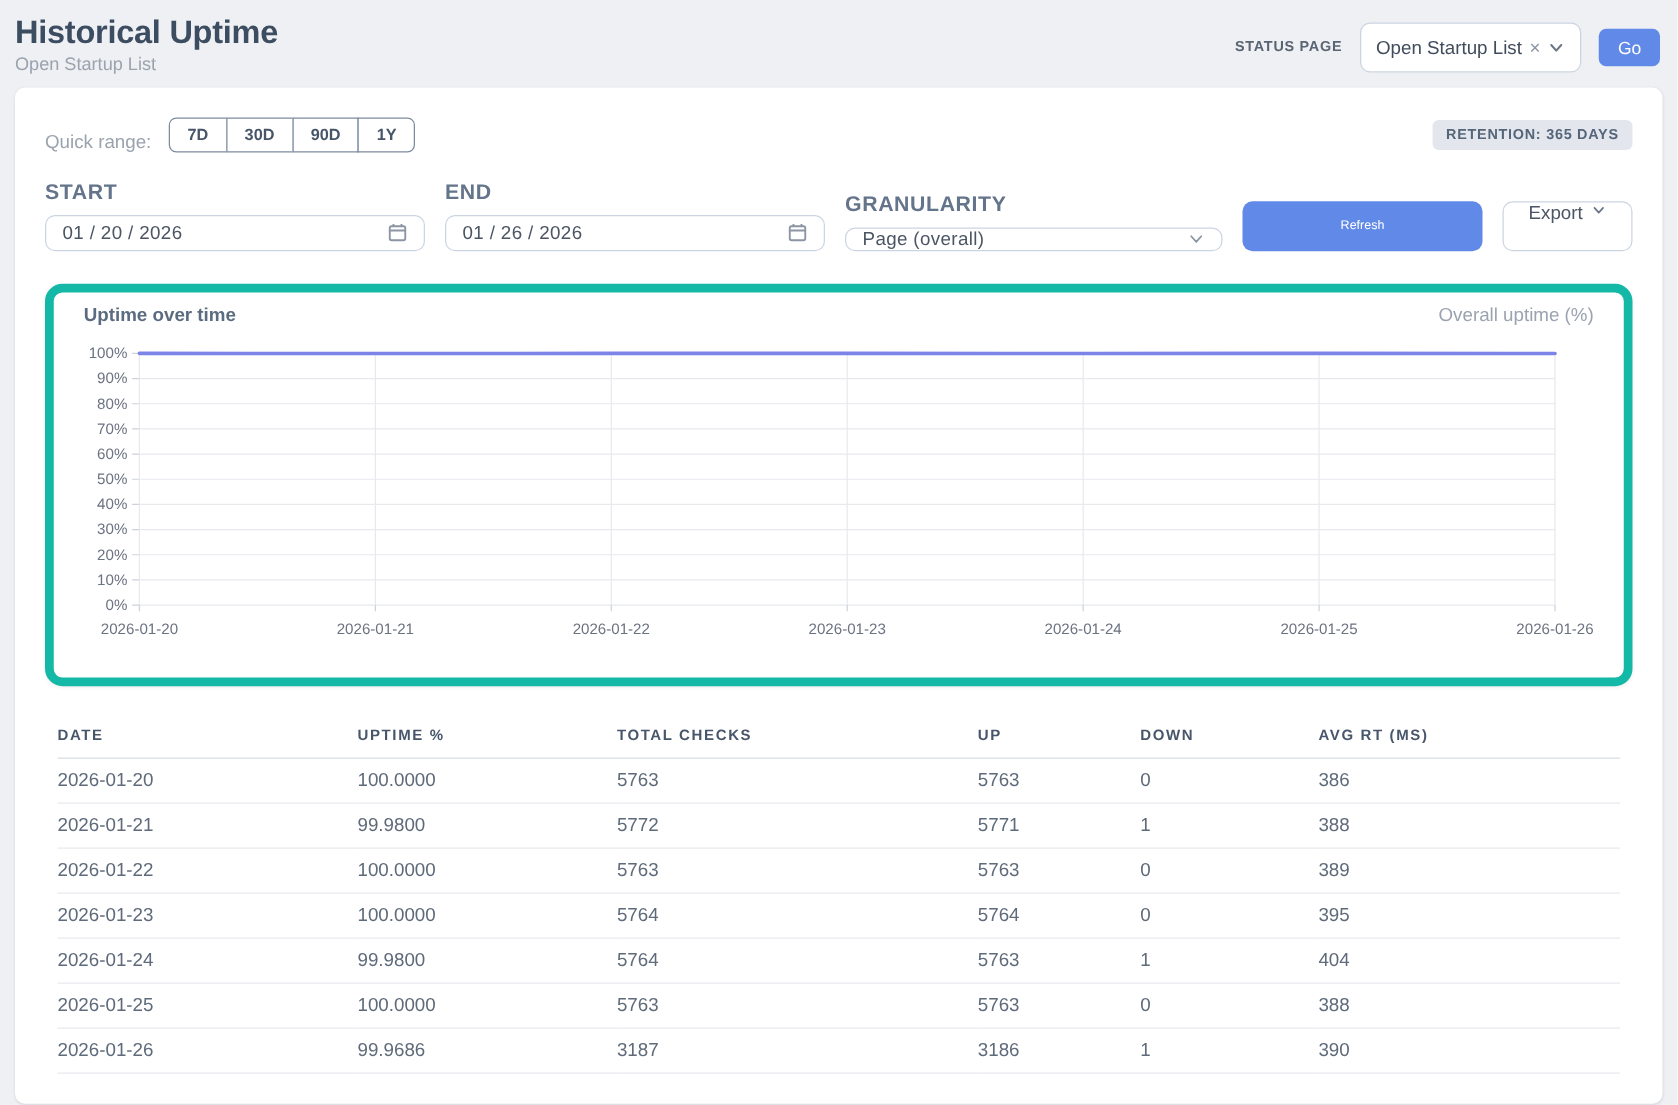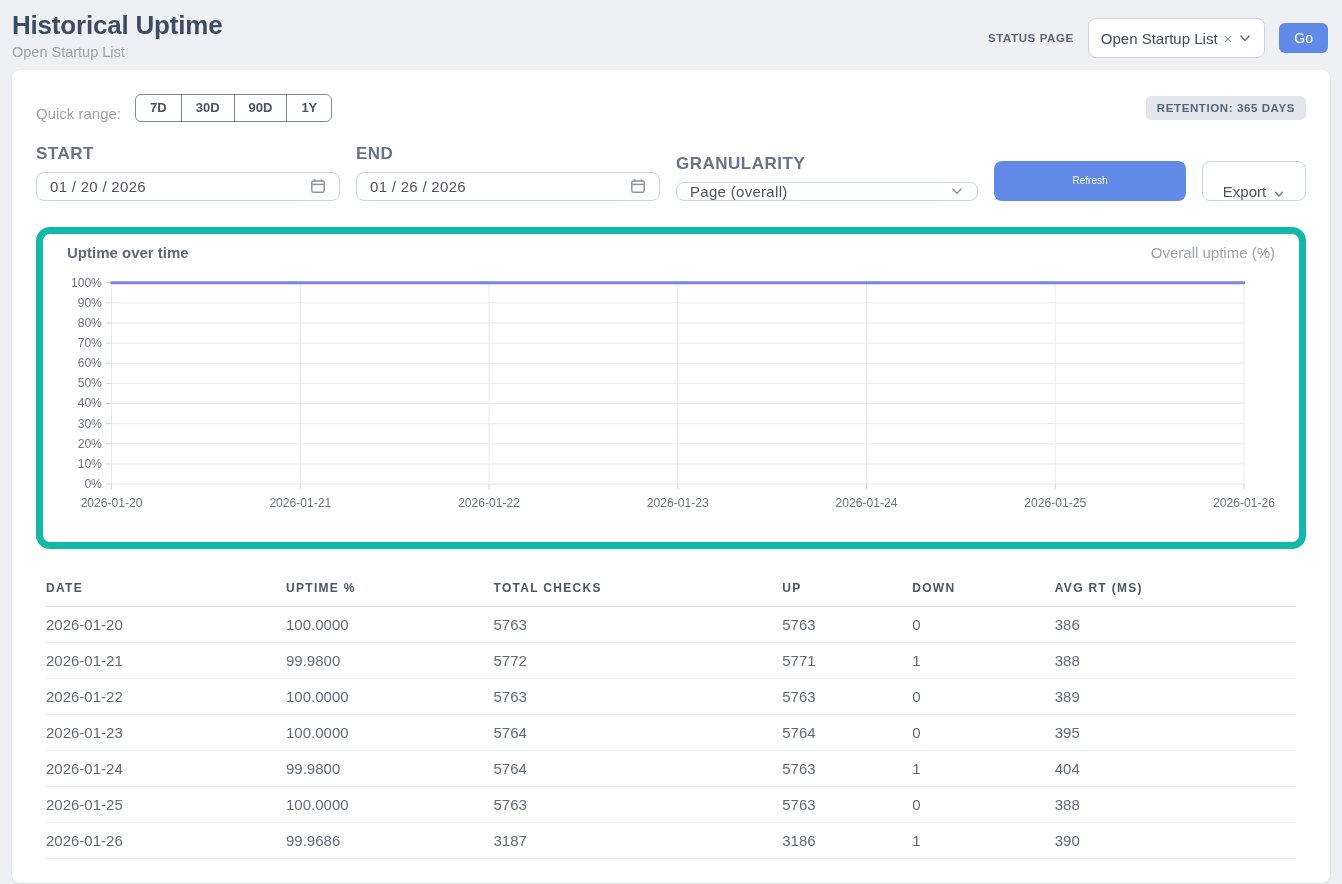--- a/index.html
+++ b/index.html
@@ -72,21 +72,21 @@
   .w-gran { flex:1; cursor:pointer; }
   .icon-gray { color:#8b95a3; display:inline-flex; }
   .refresh-btn {
     background:#618ae8; color:#fff; border:none; border-radius:8px;
     font-family:inherit; font-size:10px; width:192px; height:40px; cursor:pointer;
   }
   .export-btn {
     background:#fff; border:1px solid #cbd5e1; border-radius:8px;
     font-family:inherit; font-size:15px; color:#4b5563;
     width:104px; height:40px; cursor:pointer;
-    display:inline-flex; align-items:flex-end; justify-content:center; gap:7px;
+    display:inline-flex; align-items:flex-start; justify-content:center; gap:7px;
   }
 
   
   .chart-card {
     border:7px solid #14b8a6; border-radius:14px;
     box-shadow:0 1px 3px rgba(16,24,40,0.06);
     margin-top:26px; padding:2px 24px 14px 24px;
     background:#fff;
   }
   .chart-head { display:flex; justify-content:space-between; align-items:center; padding:8px 0 14px 0; }

